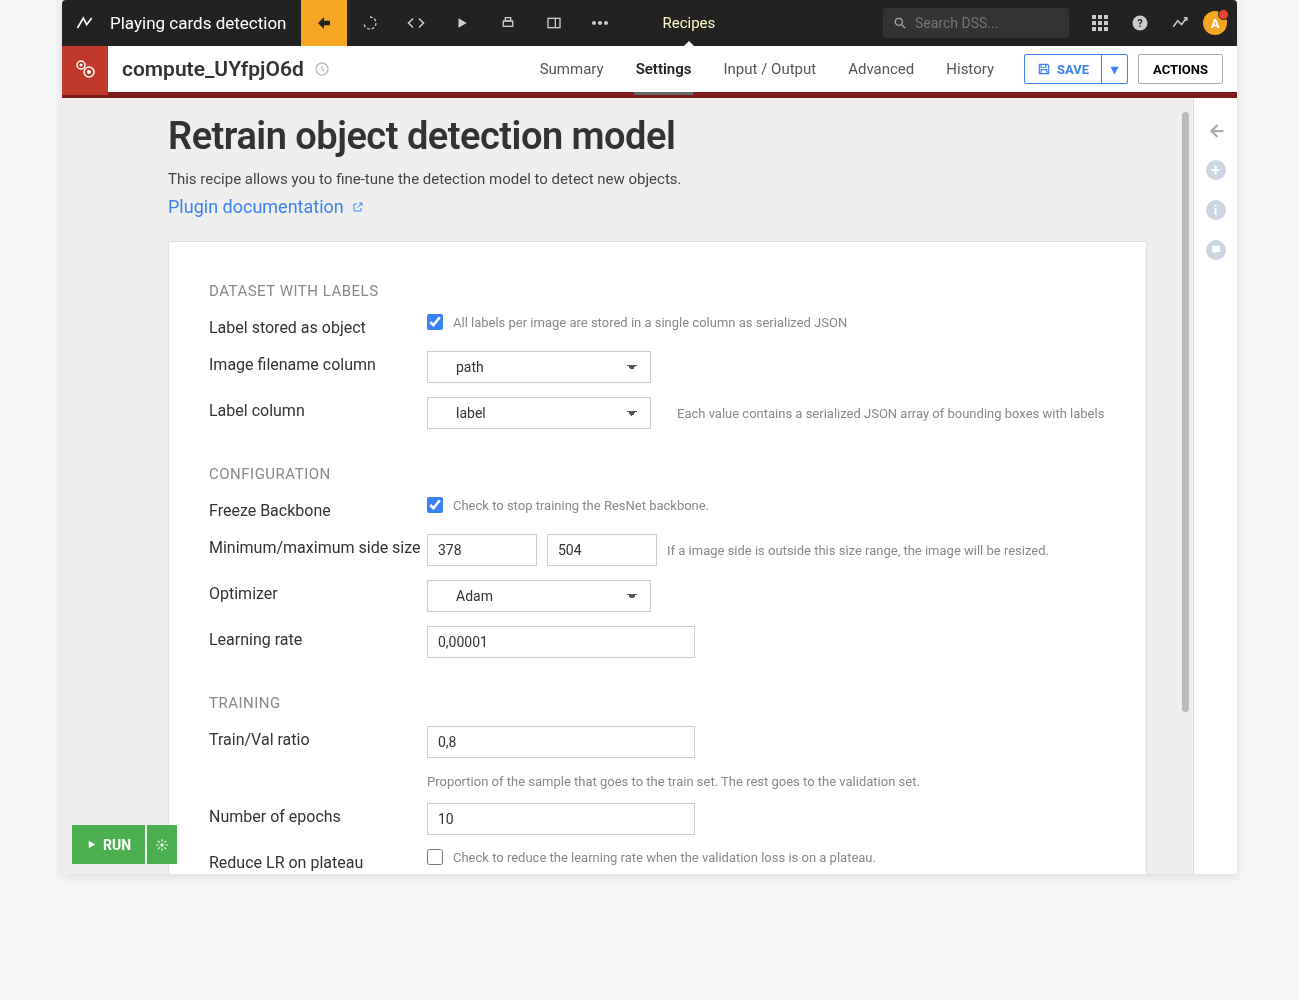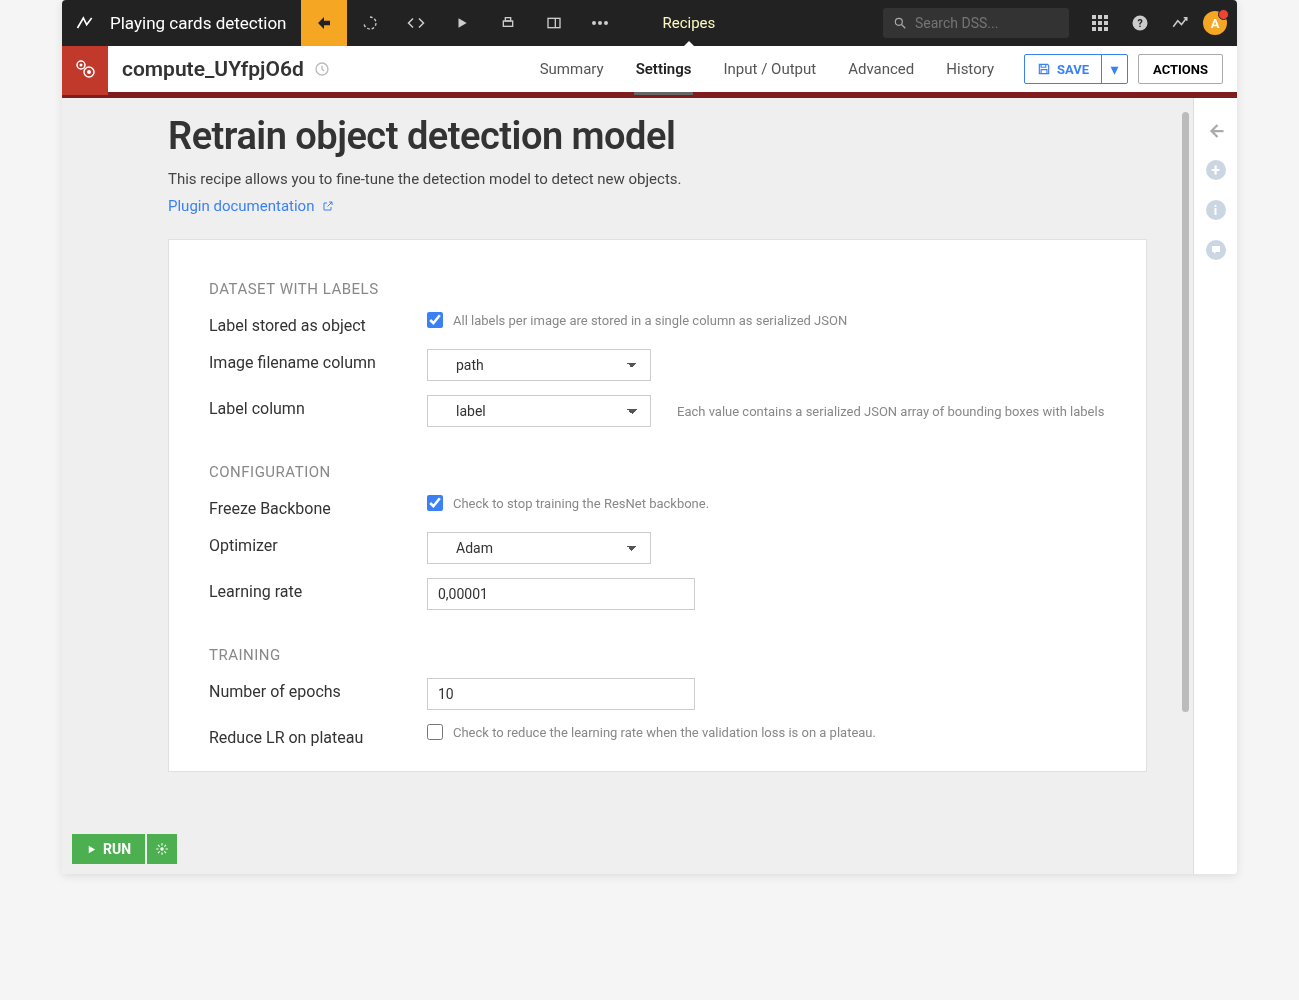--- a/index.html
+++ b/index.html
@@ -41,40 +41,40 @@
 .main-scroll { flex:1; background:#efefef; padding:6px 6px 6px 46px; position:relative; overflow:hidden; }
 .scrollbar-v { position:absolute; right:4px; top:14px; width:7px; height:600px; background:#bbb; border-radius:4px; }
 .right-rail { width:44px; background:#fff; border-left:1px solid #ddd; display:flex; flex-direction:column; align-items:center; gap:20px; padding-top:24px; }
 .right-rail .back { color:#aaa; font-size:18px; cursor:pointer; }
 .right-rail .bubble { width:20px; height:20px; border-radius:50%; background:#cbd6e2; display:flex; align-items:center; justify-content:center; color:#fff; font-size:13px; font-weight:bold; cursor:pointer; }
 .right-rail .bubble.plus { font-size:16px; }
 
 .content-card { background:transparent; padding:10px 40px 20px 60px; }
 .page-title { font-size:38px; font-weight:600; color:#333; margin-bottom:12px; letter-spacing:-0.5px; }
 .page-subtitle { font-size:15px; color:#444; margin-bottom:8px; }
-.doc-link { color:#3b81f6; font-size:15px; text-decoration:none; display:inline-flex; align-items:center; gap:8px; }
+.doc-link { color:#3b81f6; font-size:18px; text-decoration:none; display:inline-flex; align-items:center; gap:8px; }
 
 .form-card { background:#fff; margin-top:24px; border:1px solid #e0e0e0; padding:30px 40px 10px; }
 .section-title { font-size:15px; color:#888; letter-spacing:0.5px; margin-bottom:14px; margin-top:10px; }
 .section-title.sp { margin-top:36px; }
 .form-row { display:flex; align-items:flex-start; margin-bottom:14px; }
 .form-row .label { width:218px; font-size:16px; color:#333; padding-top:4px; flex-shrink:0; }
 .form-row .ctrl { display:flex; align-items:center; gap:10px; flex-wrap:wrap; }
 .help-text { font-size:13px; color:#888; }
 .help-text.under { margin-top:6px; display:block; width:100%; }
 .help-text.inline { margin-left:16px; }
 
 input[type=checkbox] { width:16px; height:16px; accent-color:#3b81f6; cursor:pointer; }
 .select, .text-input { height:32px; border:1px solid #ccc; padding:0 10px; font-size:14px; color:#333; background:#fff; }
 .select { width:224px; appearance:none; background-image: linear-gradient(45deg, transparent 50%, #555 50%), linear-gradient(135deg, #555 50%, transparent 50%); background-position: calc(100% - 18px) 13px, calc(100% - 13px) 13px; background-size: 5px 5px, 5px 5px; background-repeat:no-repeat; cursor:pointer;padding-left:28px; }
 .text-input { width:268px; }
 .text-input.sm { width:110px; }
 
 
-.run-strip { position:absolute; bottom:10px; left:10px; display:flex; height:30px;margin-top:44px; }
+.run-strip { position:absolute; bottom:10px; left:10px; display:flex; height:39px;margin-top:44px; }
 .run-btn { background:#4caf50; color:#fff; font-size:14px; font-weight:bold; padding:0 14px; display:flex; align-items:center; gap:6px; cursor:pointer; }
 .run-gear { background:#4caf50; width:30px; display:flex; align-items:center; justify-content:center; color:#fff; margin-left:2px; cursor:pointer; }
 
 svg { display:block; }
 </style>
 </head>
 <body>
 
 <div class="app-wrap">
 
@@ -248,39 +248,54 @@
           <div class="section-title sp">CONFIGURATION</div>
 
           <div class="form-row">
             <div class="label">Freeze Backbone</div>
             <div class="ctrl">
               <input type="checkbox" checked="" style="">
               <span class="help-text">Check to stop training the ResNet backbone.</span>
             </div>
           </div>
 
+          <div class="form-row">
+            <div class="label">Minimum/maximum side size</div>
+            <div class="ctrl">
+              <input class="text-input sm" value="378" style="">
+              <input class="text-input sm" value="504" style="">
+              <span class="help-text">If a image side is outside this size range, the image will be resized.</span>
+            </div>
+          </div>
 
           <div class="form-row">
             <div class="label">Optimizer</div>
             <div class="ctrl">
               <select class="select">
                 <option>Adam</option>
               </select>
             </div>
           </div>
 
           <div class="form-row">
             <div class="label">Learning rate</div>
             <div class="ctrl">
               <input class="text-input" value="0,00001" style="">
             </div>
           </div>
 
           <div class="section-title sp">TRAINING</div>
 
+          <div class="form-row">
+            <div class="label">Train/Val ratio</div>
+            <div class="ctrl" style="flex-direction:column; align-items:flex-start;">
+              <input class="text-input" value="0,8" style="">
+              <span class="help-text under">Proportion of the sample that goes to the train set. The rest goes to the validation set.</span>
+            </div>
+          </div>
 
           <div class="form-row">
             <div class="label">Number of epochs</div>
             <div class="ctrl">
               <input class="text-input" value="10" style="">
             </div>
           </div>
 
           <div class="form-row">
             <div class="label">Reduce LR on plateau</div>

